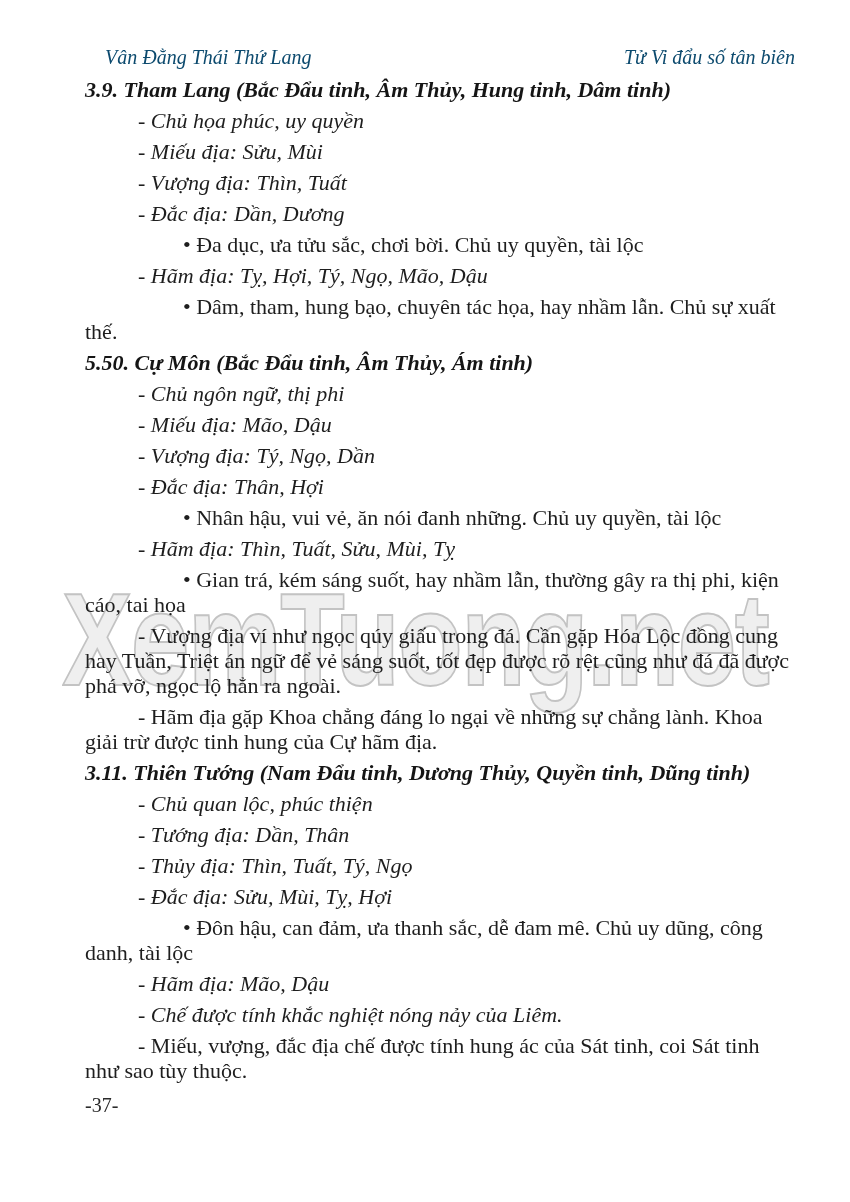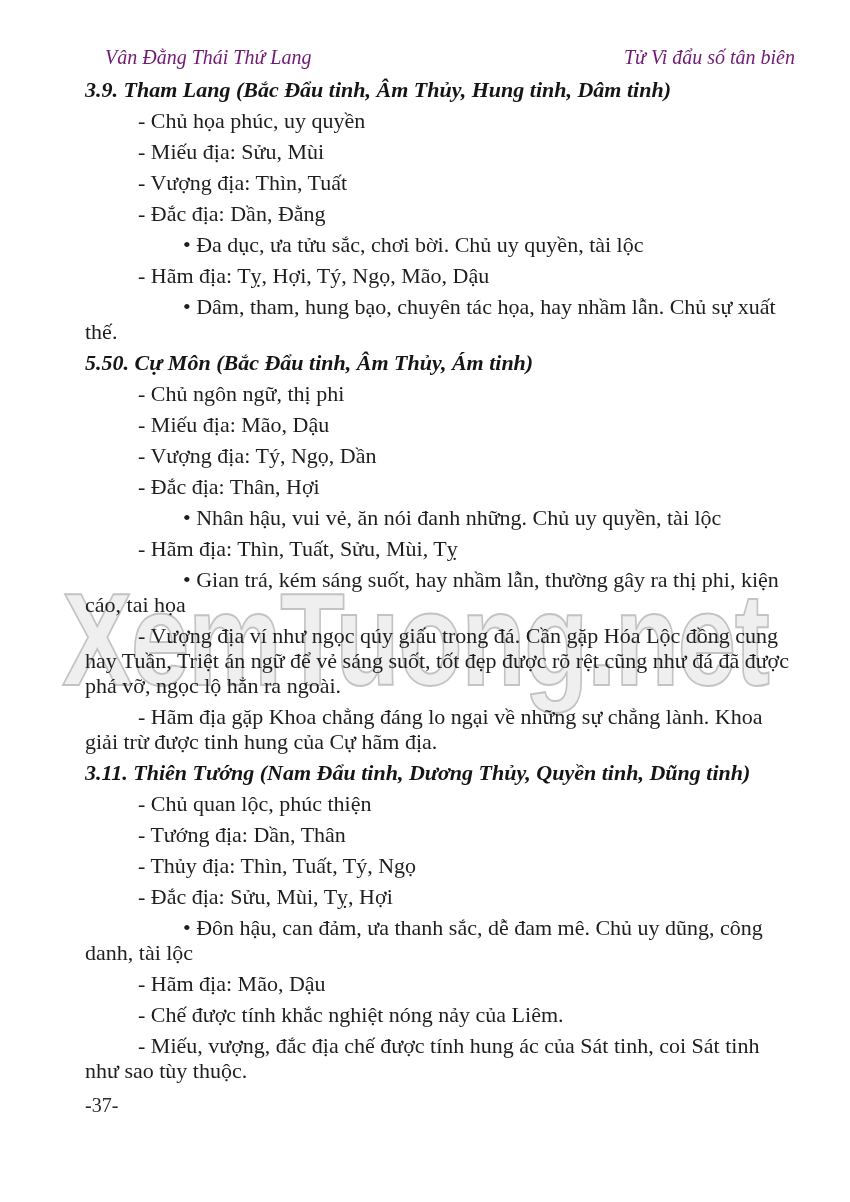--- a/index.html
+++ b/index.html
@@ -15,21 +15,21 @@
     position:relative;
     width:850px;height:1202px;
   }
   
   .header{
     display:flex;
     justify-content:space-between;
     margin:46px 55px 8px 105px;
     font-style:italic;
     font-size:20px;
-    color:#701a75;
+    color:#0c4a6e;
   }
   
   .watermark{
     position:absolute;
     left:62px;top:528px;
     z-index:0;
     font-family:"Liberation Sans","DejaVu Sans",sans-serif;
     font-weight:bold;
     font-size:132px;
     line-height:1;
@@ -51,21 +51,21 @@
   }
   .content p{margin:0 0 6px 0;}
   .section-title{
     font-size:22px;
     font-weight:bold;
     font-style:italic;
     margin:0 0 6px 72px;
     line-height:25px;
     color:#151515;
   }
-  .dash{margin-left:53px !important;}
+  .dash{margin-left:53px !important;font-style:italic;}
   .bullet{margin-left:98px !important;}
   .wrap-dash{text-indent:53px;}
   .wrap-bullet{text-indent:98px;}
   .page-number{
     position:relative;z-index:1;
     text-align:left;
     font-size:20px;
     margin-top:10px;
     color:#2a2a2a;
   }
@@ -81,21 +81,21 @@
     <span>Vân Đằng Thái Thứ Lang</span>
     <span>Tử Vi đẩu số tân biên</span>
   </div>
 
   <div class="content">
 
     <p class="section-title">3.9. Tham Lang (Bắc Đẩu tinh, Âm Thủy, Hung tinh, Dâm tinh)</p>
     <p class="dash">- Chủ họa phúc, uy quyền</p>
     <p class="dash">- Miếu địa: Sửu, Mùi</p>
     <p class="dash">- Vượng địa: Thìn, Tuất</p>
-    <p class="dash">- Đắc địa: Dần, Đằng</p>
+    <p class="dash">- Đắc địa: Dần, Dương</p>
     <p class="bullet">• Đa dục, ưa tửu sắc, chơi bời. Chủ uy quyền, tài lộc</p>
     <p class="dash">- Hãm địa: Tỵ, Hợi, Tý, Ngọ, Mão, Dậu</p>
     <p class="wrap-bullet">• Dâm, tham, hung bạo, chuyên tác họa, hay nhầm lẫn. Chủ sự xuất thế.</p>
 
     <p class="section-title">5.50. Cự Môn (Bắc Đẩu tinh, Âm Thủy, Ám tinh)</p>
     <p class="dash">- Chủ ngôn ngữ, thị phi</p>
     <p class="dash">- Miếu địa: Mão, Dậu</p>
     <p class="dash">- Vượng địa: Tý, Ngọ, Dần</p>
     <p class="dash">- Đắc địa: Thân, Hợi</p>
     <p class="bullet">• Nhân hậu, vui vẻ, ăn nói đanh những. Chủ uy quyền, tài lộc</p>

